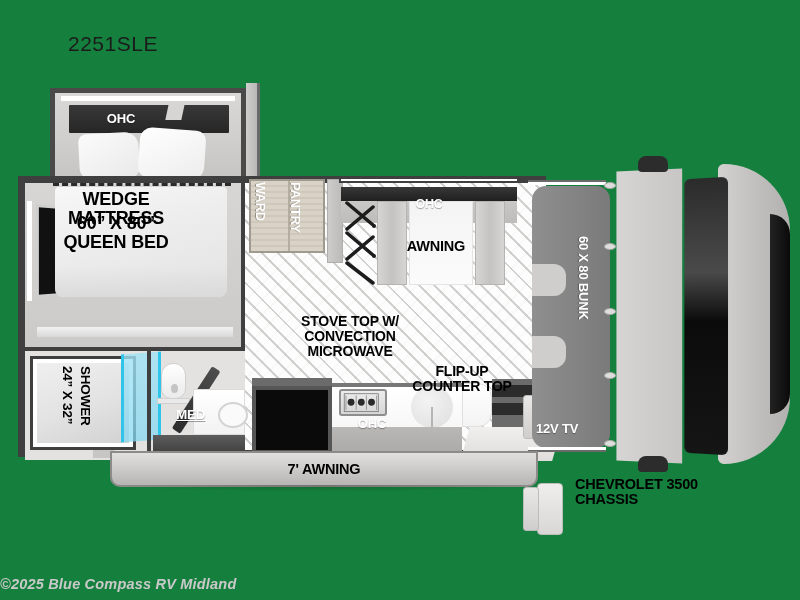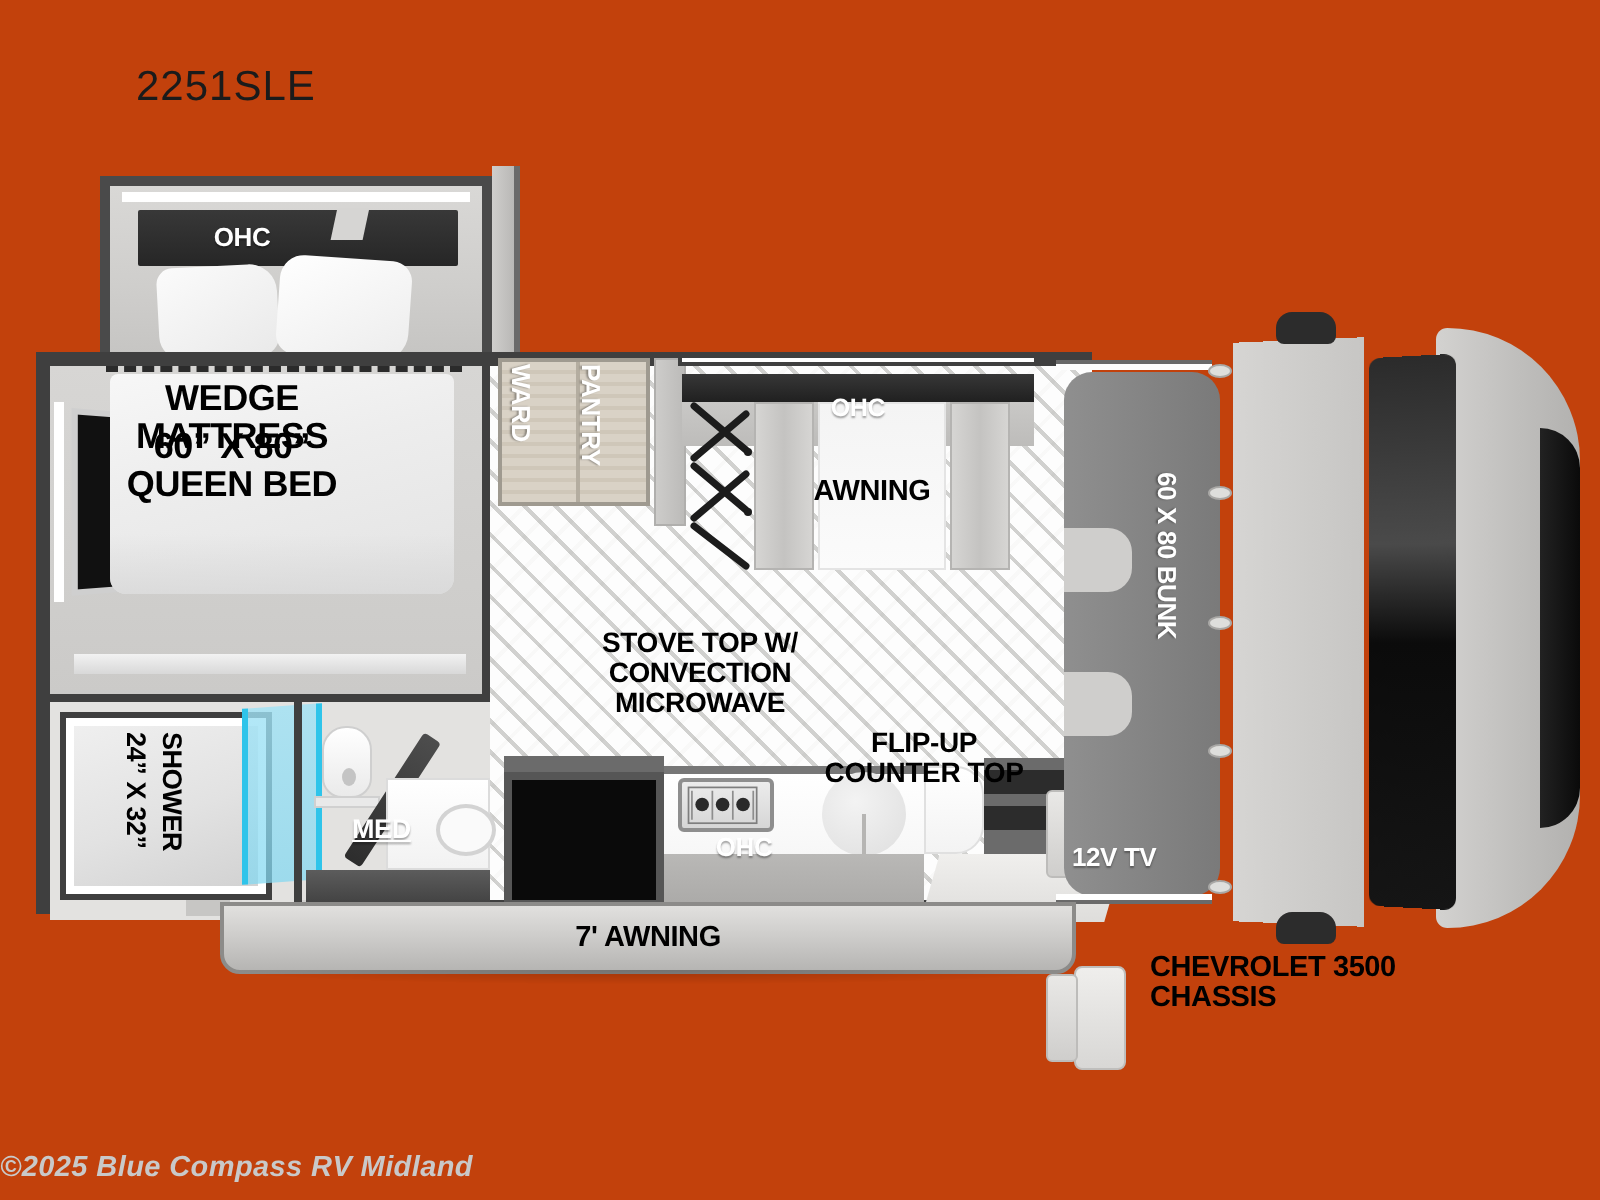--- a/index.html
+++ b/index.html
@@ -6,21 +6,21 @@
   html, body {
     margin: 0; padding: 0;
     width: 800px; height: 600px;
     background: #ffffff;
     font-family: "Liberation Sans", sans-serif;
     overflow: hidden;
   }
   #stage {
     position: relative;
     width: 800px; height: 600px;
-    background: #c2410c;
+    background: #15803d;
   }
 
   
   #model-title {
     position: absolute;
     left: 68px; top: 32px;
     font-size: 21px;
     font-weight: 400;
     letter-spacing: 0.5px;
     color: #1b1b1b;

